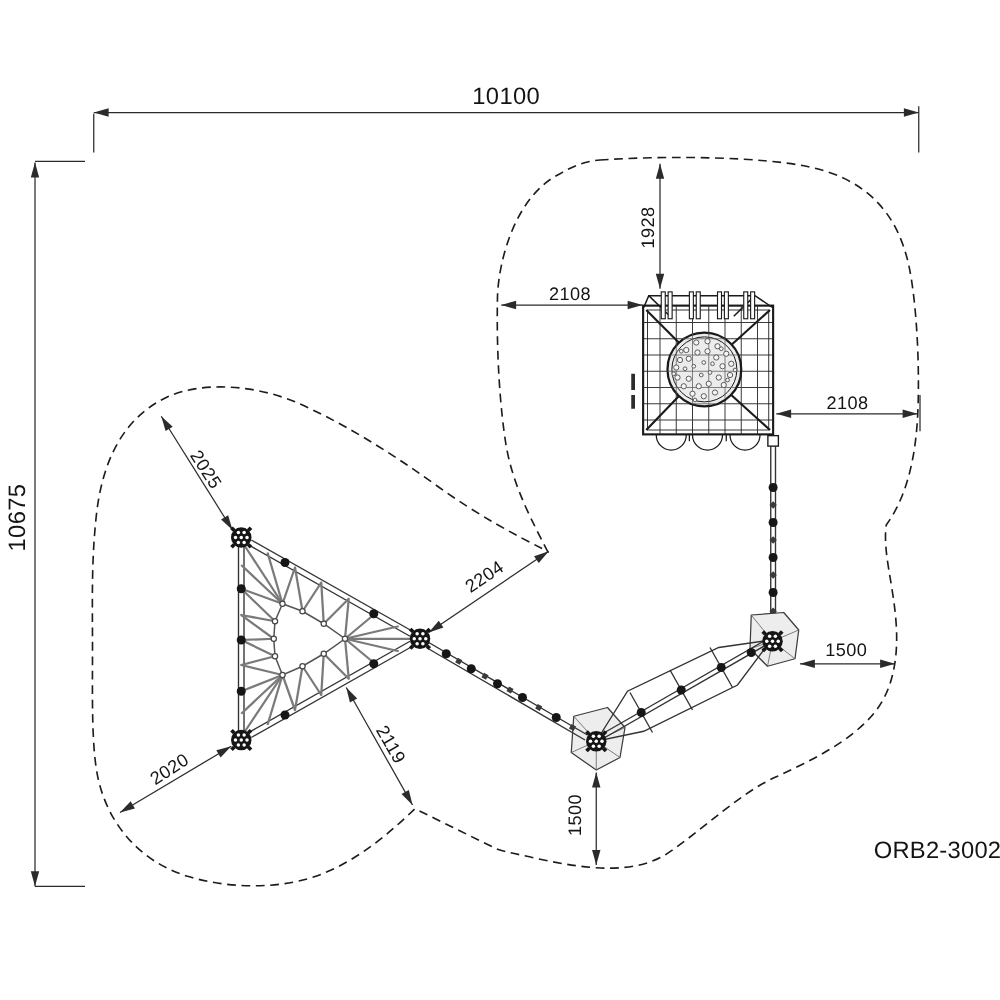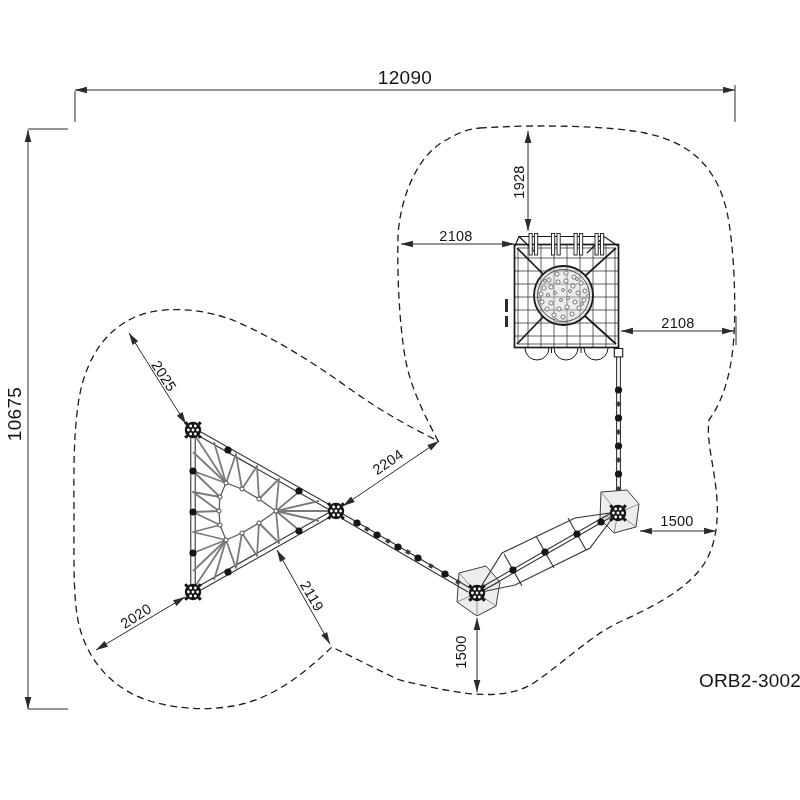--- a/index.html
+++ b/index.html
@@ -320,21 +320,21 @@
 
   <g>
     <use href="#hub" transform="translate(193,430)"></use>
     <use href="#hub" transform="translate(193,592)"></use>
     <use href="#hub" transform="translate(336,511)"></use>
     <use href="#hub" transform="translate(477,593)"></use>
     <use href="#hub" transform="translate(618,513)"></use>
   </g>
 </svg>
 
-<div class="lbl big" style="left:405px;top:78px;transform:translate(-50%,-50%);">12090</div>
+<div class="lbl big" style="left:405px;top:78px;transform:translate(-50%,-50%);">10100</div>
 <div class="lbl big" style="left:15px;top:414px;transform:translate(-50%,-50%) rotate(-90deg);">10675</div>
 <div class="lbl" style="left:519px;top:182px;transform:translate(-50%,-50%) rotate(-90deg);">1928</div>
 <div class="lbl" style="left:456px;top:236px;transform:translate(-50%,-50%);">2108</div>
 <div class="lbl" style="left:678px;top:323px;transform:translate(-50%,-50%);">2108</div>
 <div class="lbl" style="left:164px;top:376px;transform:translate(-50%,-50%) rotate(57deg);">2025</div>
 <div class="lbl" style="left:388px;top:462px;transform:translate(-50%,-50%) rotate(-34deg);">2204</div>
 <div class="lbl" style="left:136px;top:616px;transform:translate(-50%,-50%) rotate(-33deg);">2020</div>
 <div class="lbl" style="left:312px;top:596px;transform:translate(-50%,-50%) rotate(60deg);">2119</div>
 <div class="lbl" style="left:461px;top:652px;transform:translate(-50%,-50%) rotate(-90deg);">1500</div>
 <div class="lbl" style="left:677px;top:521px;transform:translate(-50%,-50%);">1500</div>

